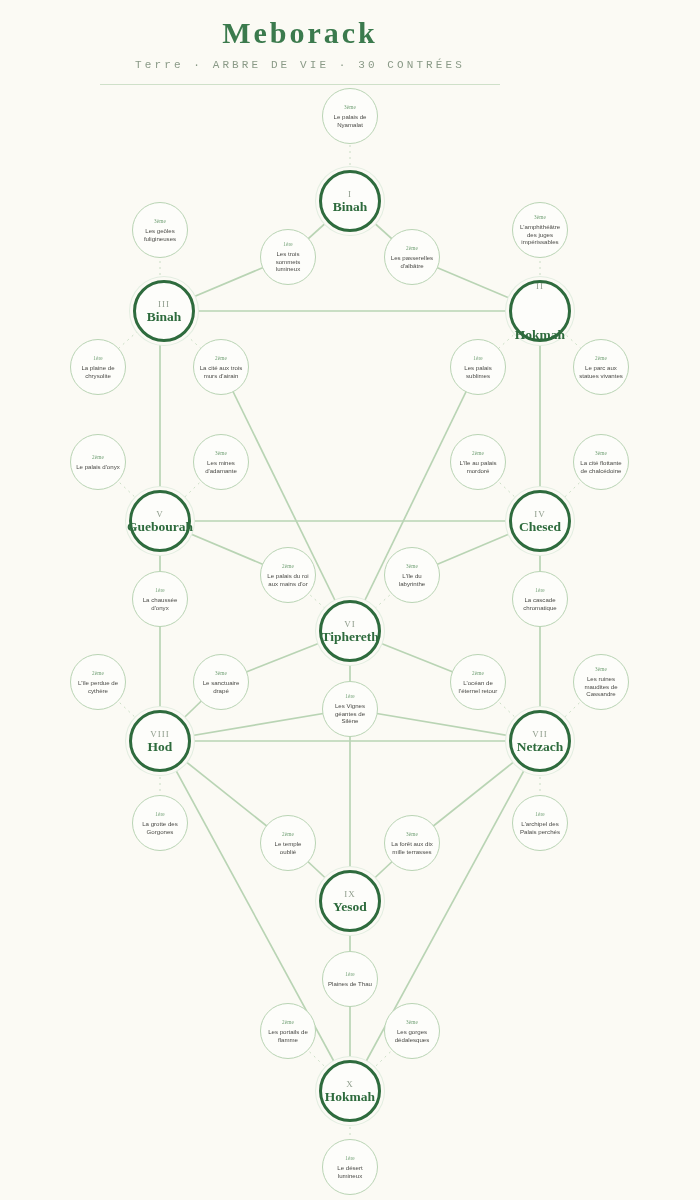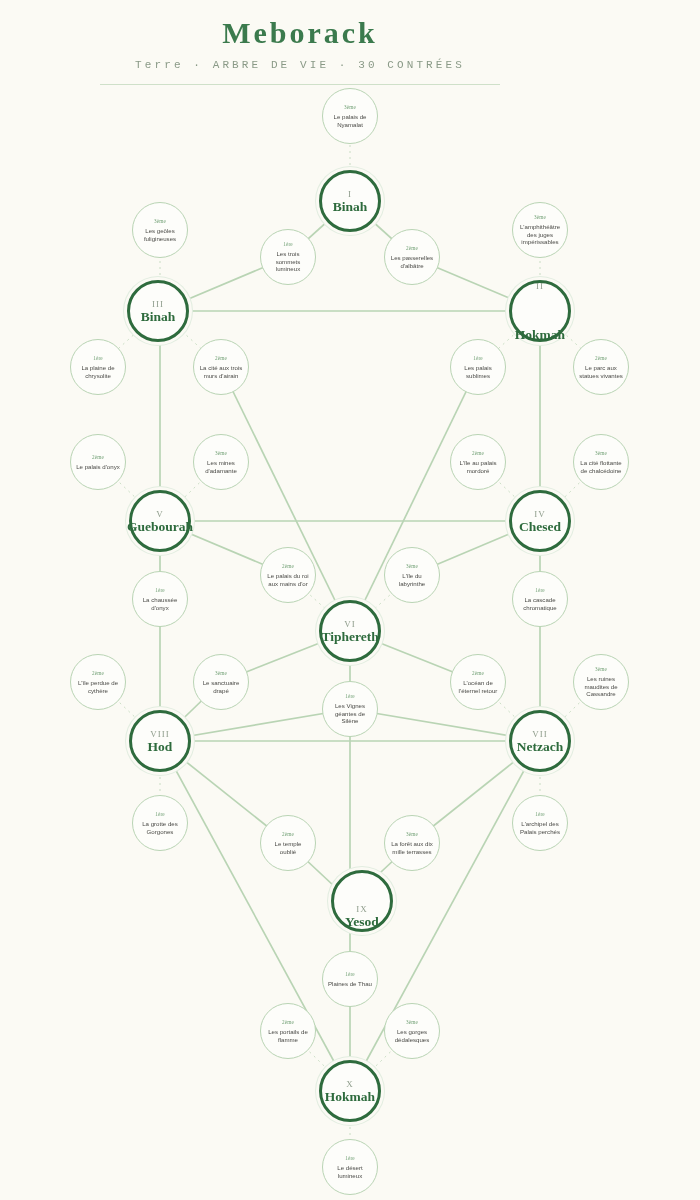--- a/index.html
+++ b/index.html
@@ -258,21 +258,21 @@
         <div class="rlbl">Le désert lumineux</div>
       </div>
       <div class="node seph" style="left: 319px; top: 170px;">
         <div class="rn">I</div>
         <div class="nm">Binah</div>
       </div>
       <div class="node seph" style="left: 509px; top: 280px; gap: 36px;">
         <div class="rn">II</div>
         <div class="nm">Hokmah</div>
       </div>
-      <div class="node seph" style="left: 127px; top: 280px;">
+      <div class="node seph" style="left: 133px; top: 280px;">
         <div class="rn">III</div>
         <div class="nm">Binah</div>
       </div>
       <div class="node seph" style="left: 509px; top: 490px;">
         <div class="rn">IV</div>
         <div class="nm">Chesed</div>
       </div>
       <div class="node seph" style="left: 129px; top: 490px;">
         <div class="rn">V</div>
         <div class="nm">Guebourah</div>
@@ -282,21 +282,21 @@
         <div class="nm">Tiphereth</div>
       </div>
       <div class="node seph" style="left: 509px; top: 710px;">
         <div class="rn">VII</div>
         <div class="nm">Netzach</div>
       </div>
       <div class="node seph" style="left: 129px; top: 710px;">
         <div class="rn">VIII</div>
         <div class="nm">Hod</div>
       </div>
-      <div class="node seph" style="left: 331px; top: 870px; justify-content: flex-end;">
+      <div class="node seph" style="left: 319px; top: 870px;">
         <div class="rn">IX</div>
         <div class="nm">Yesod</div>
       </div>
       <div class="node seph" style="left: 319px; top: 1060px;">
         <div class="rn">X</div>
         <div class="nm">Hokmah</div>
       </div>
     </div>
 
 </div>

